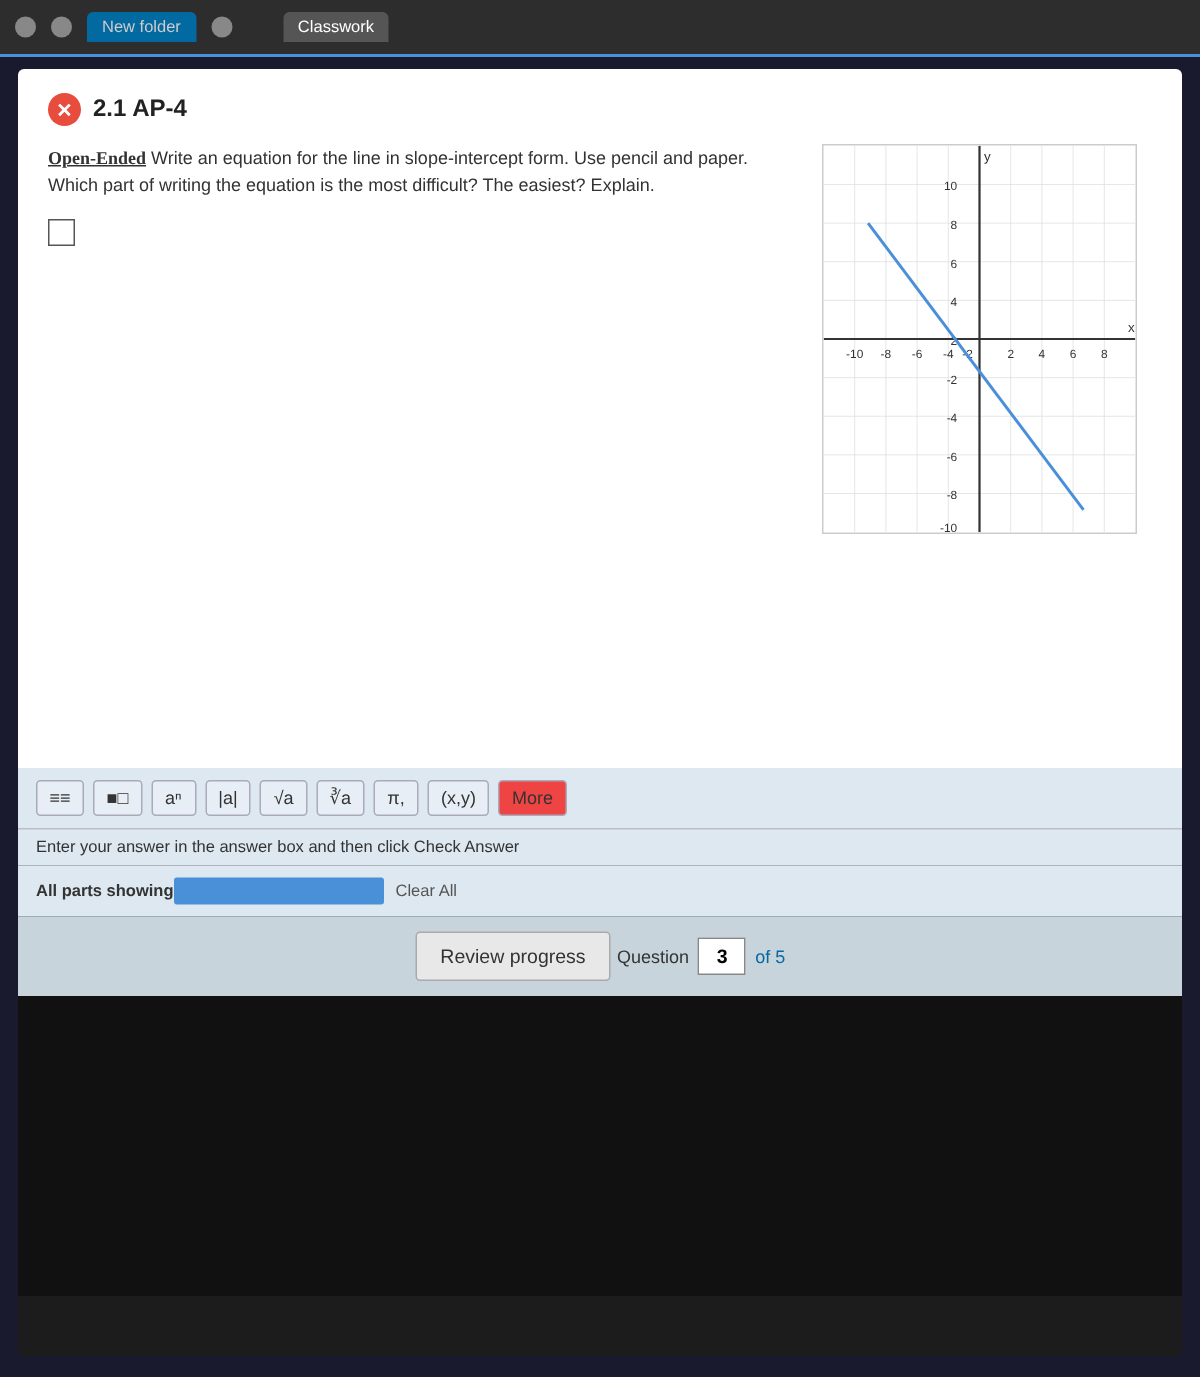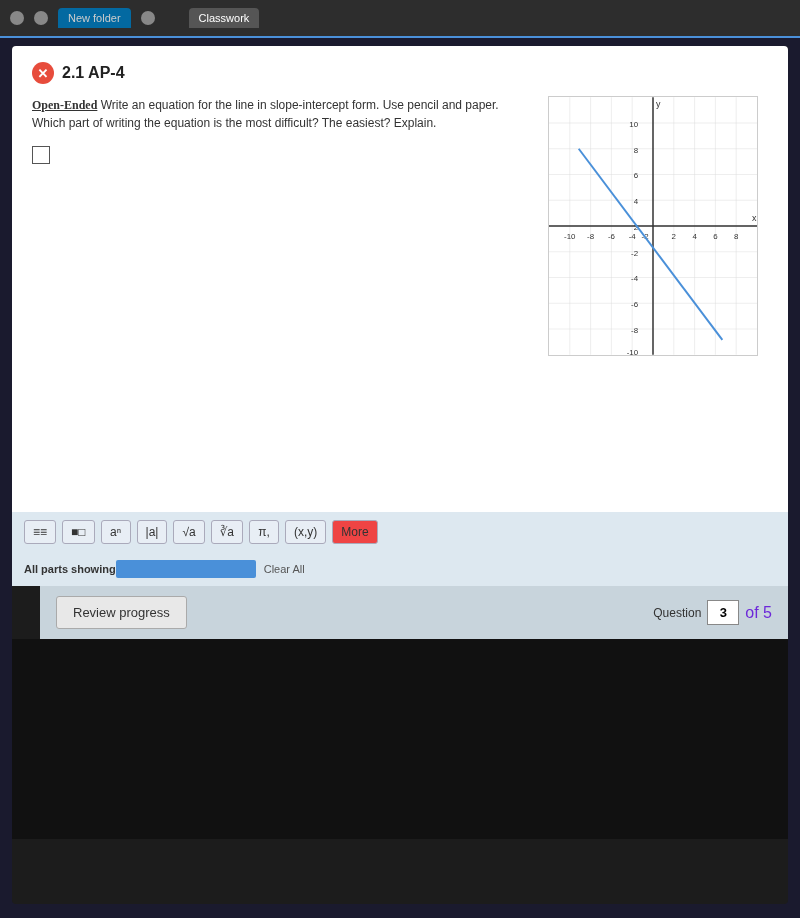--- a/index.html
+++ b/index.html
@@ -208,23 +208,22 @@
       cursor: pointer;
       margin-left: 8px;
     }
 
     
     .bottom-nav {
       background: #c8d4dc;
       padding: 10px 16px;
       display: flex;
       align-items: center;
-      justify-content: space-between;
+      justify-content: center;
       gap: 4px;
-      margin-left: 28px;
     }
 
     .review-progress-btn {
       background: #e8e8e8;
       border: 1px solid #aaa;
       border-radius: 3px;
       padding: 8px 16px;
       font-size: 13px;
       color: #333;
       cursor: pointer;
@@ -245,22 +244,22 @@
       border: 1px solid #888;
       background: #fff;
       padding: 4px 10px;
       font-size: 13px;
       font-weight: bold;
       min-width: 32px;
       text-align: center;
     }
 
     .of-label {
-      font-size: 16px;
-      color: #6d28d9;
+      font-size: 12px;
+      color: #0369a1;
     }
 
     
     .dark-fill {
       background: #111;
       height: 200px;
     }
 
     
     .graph-svg {
@@ -399,20 +398,23 @@
       <span>π,</span>
     </button>
     <button class="toolbar-btn">
       <span>(x,y)</span>
     </button>
     <button class="toolbar-btn more">
       <span>More</span>
     </button>
   </div>
 
+  <div class="instruction-bar">
+    <span>Enter your answer in the answer box and then click Check Answer</span>
+  </div>
 
   <div class="all-parts-bar">
     <span class="all-parts-label">All parts showing</span>
     <div class="progress-bar-container"></div>
     <button class="clear-all-btn">Clear All</button>
   </div>
 
   <div class="bottom-nav">
     <button class="review-progress-btn">Review progress</button>
     <div class="question-nav">

